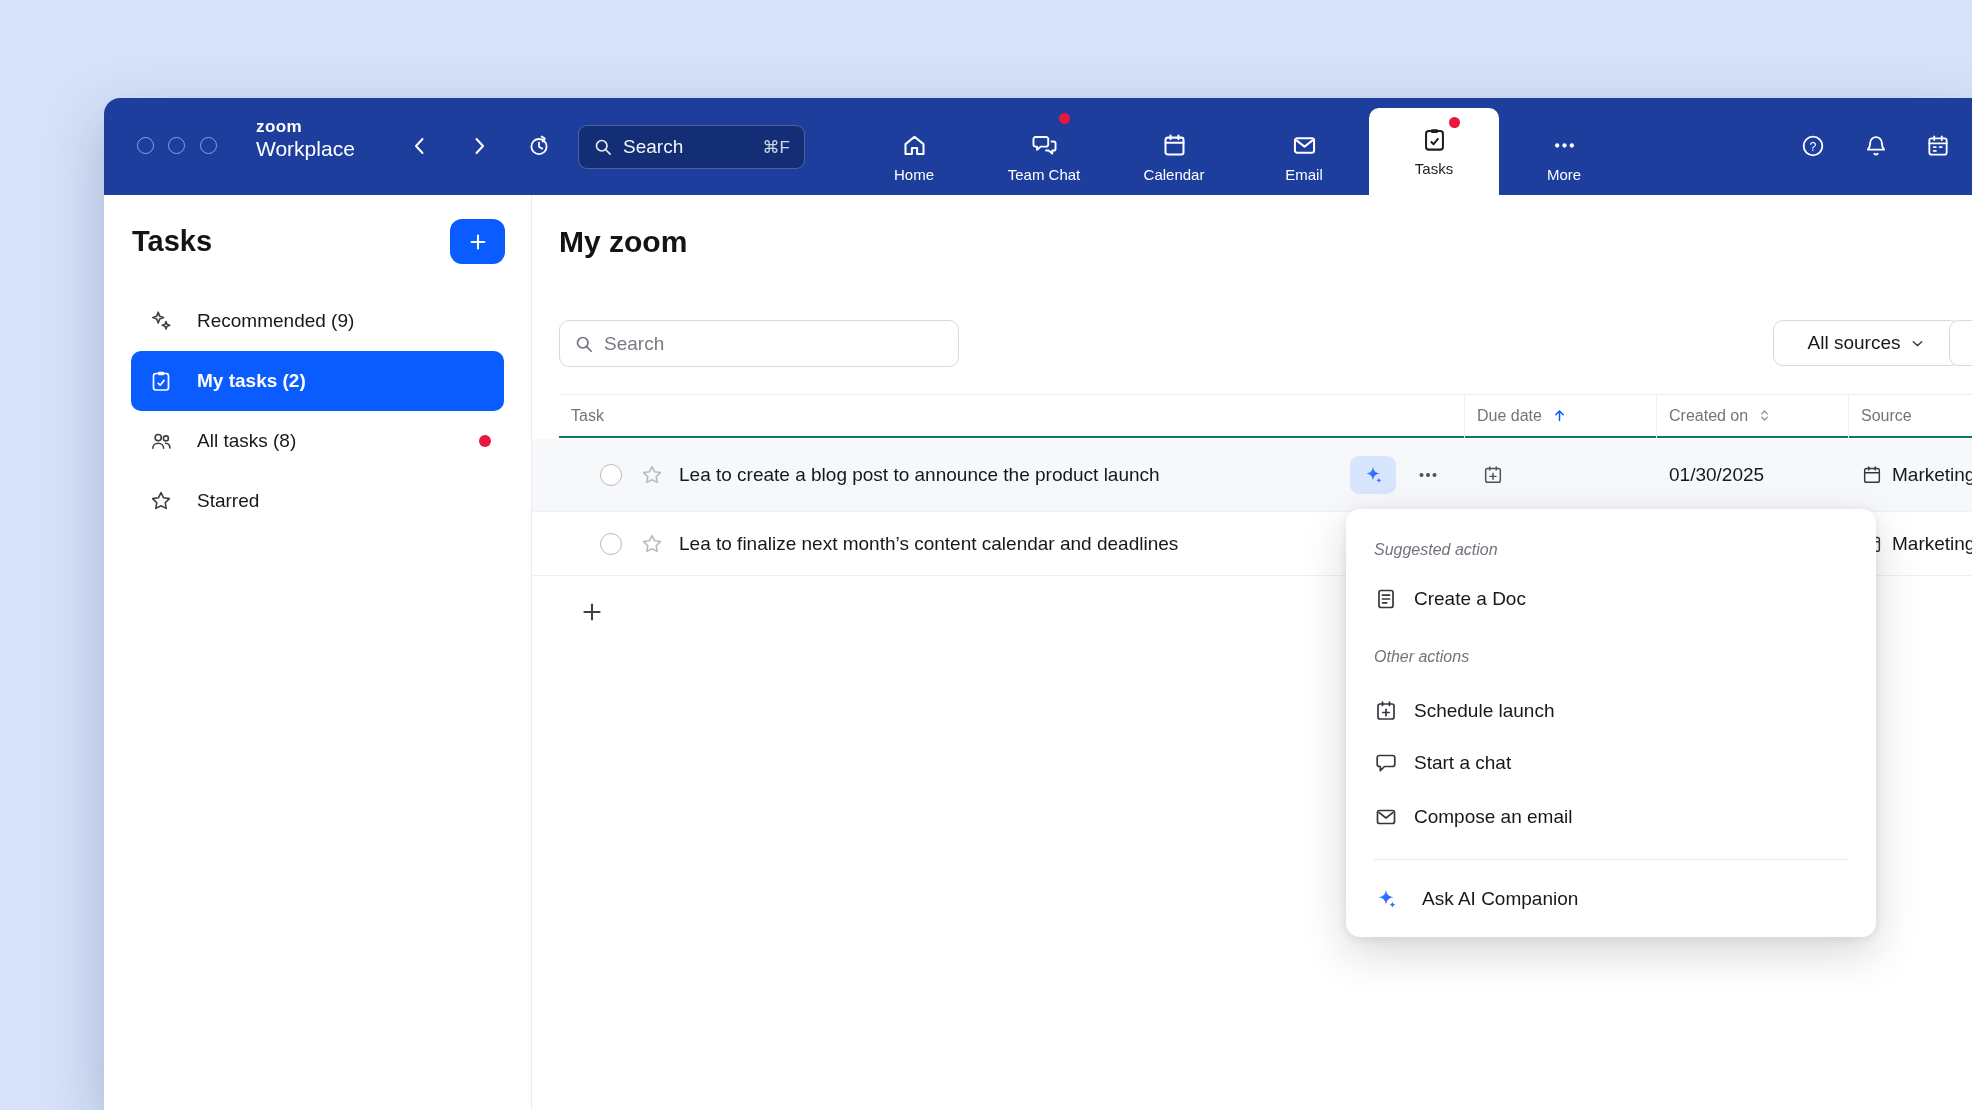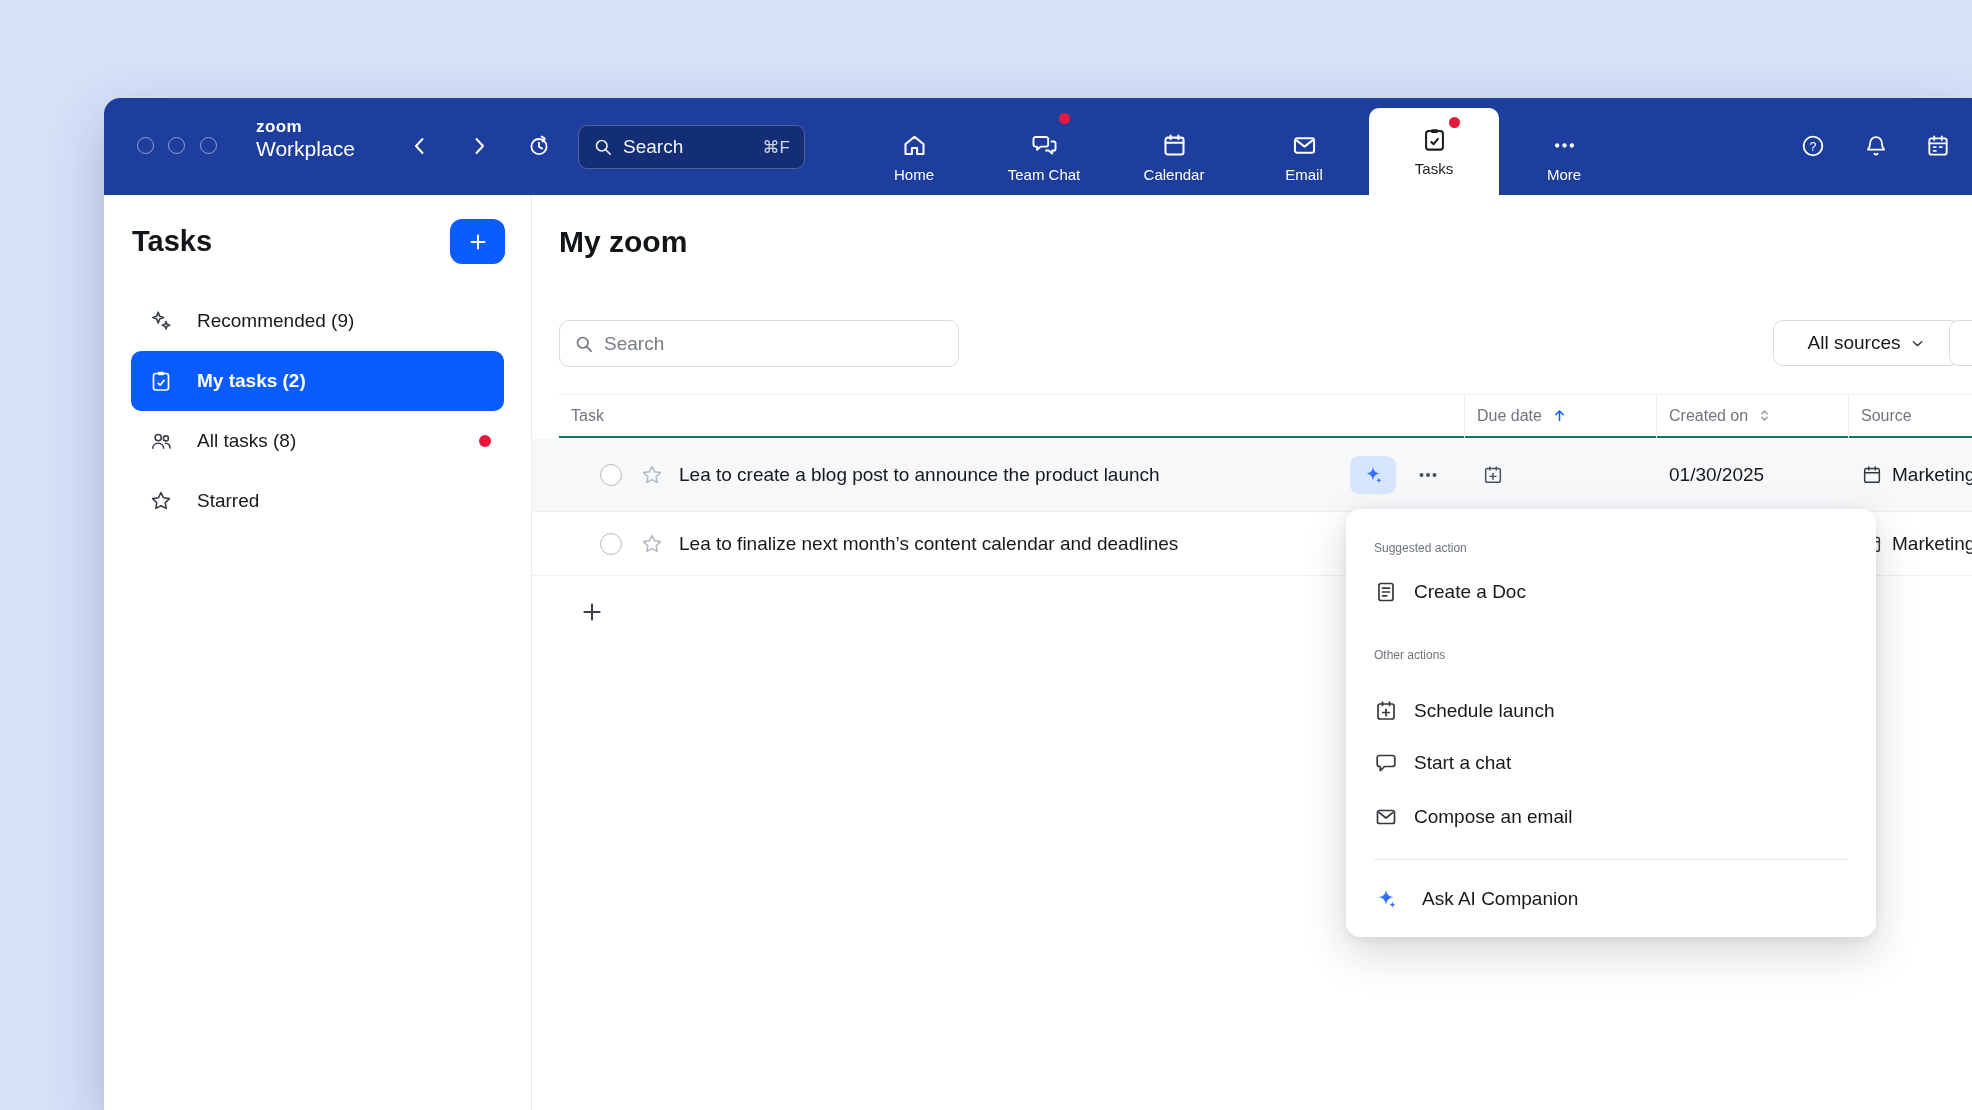--- a/index.html
+++ b/index.html
@@ -134,25 +134,25 @@
   .src svg{ width:22px; height:22px; color:#34383d; flex:0 0 auto;}
   .add-row{ position:absolute; left:47px; top:404px; width:26px; height:26px; color:#3c4147;
             cursor:pointer;}
   .add-row svg{ width:26px; height:26px; }
 
   
   .menu{ position:absolute; left:1346px; top:509px; width:530px; height:428px; background:#fff;
          border-radius:14px; box-shadow:0 16px 44px rgba(16,24,40,.17), 0 2px 10px rgba(16,24,40,.08);
          z-index:50; }
   .m-abs{ position:absolute; left:28px; right:28px; }
-  .m-label{ font-size:12px; color:#6f757c; }
+  .m-label{ font-size:16px; color:#6f757c;font-style:italic; }
   .lab1{ top:32px; } .lab2{ top:139px; }
   .m-item{ height:54px; display:flex; align-items:center; gap:16px; font-size:19px; color:#16191c;
            cursor:pointer; }
-  .mi1{ top:56px; } .mi2{ top:175px; } .mi3{ top:227px; } .mi4{ top:281px; } .mi5{ top:363px;gap:24px; }
+  .mi1{ top:63px; } .mi2{ top:175px; } .mi3{ top:227px; } .mi4{ top:281px; } .mi5{ top:363px;gap:24px; }
   .m-item svg{ width:24px; height:24px; color:#34383d; flex:0 0 auto;}
   .m-div{ top:350px; height:1px; background:#e7eaee; }
 </style>
 </head>
 <body>
 
 <svg width="0" height="0" style="position:absolute" aria-hidden="true">
   <defs>
     <linearGradient id="aig" x1="0" y1="0" x2="1" y2="1">
       <stop offset="0" stop-color="#3ea0ff"></stop>

